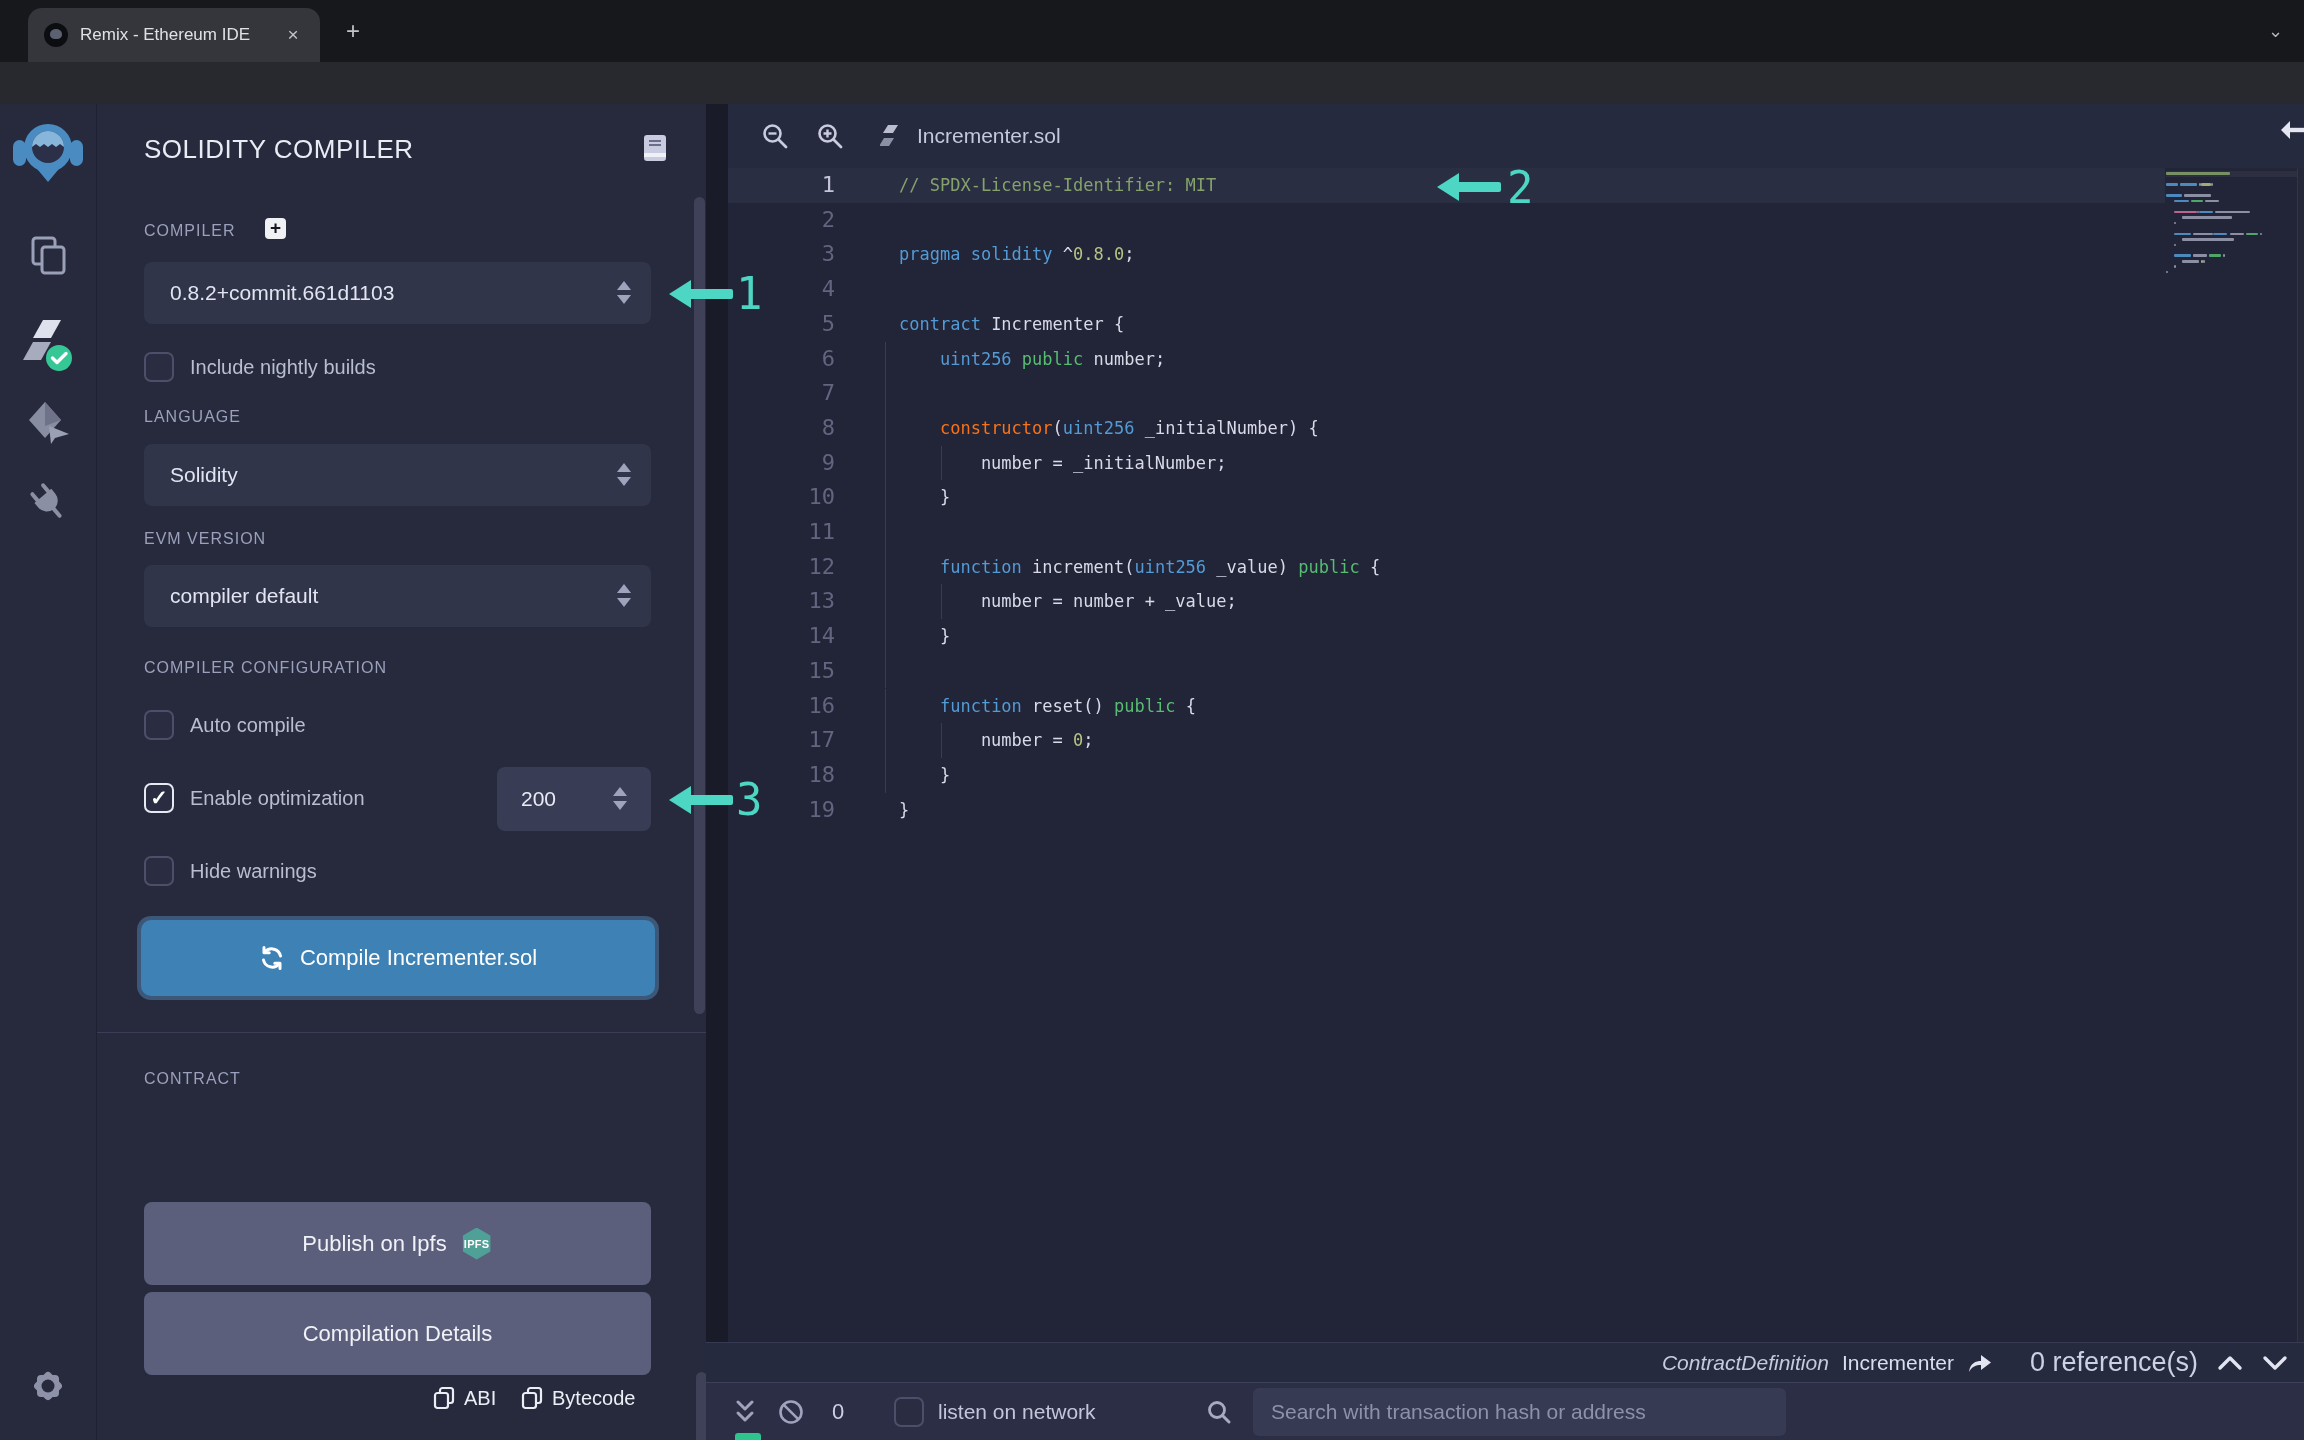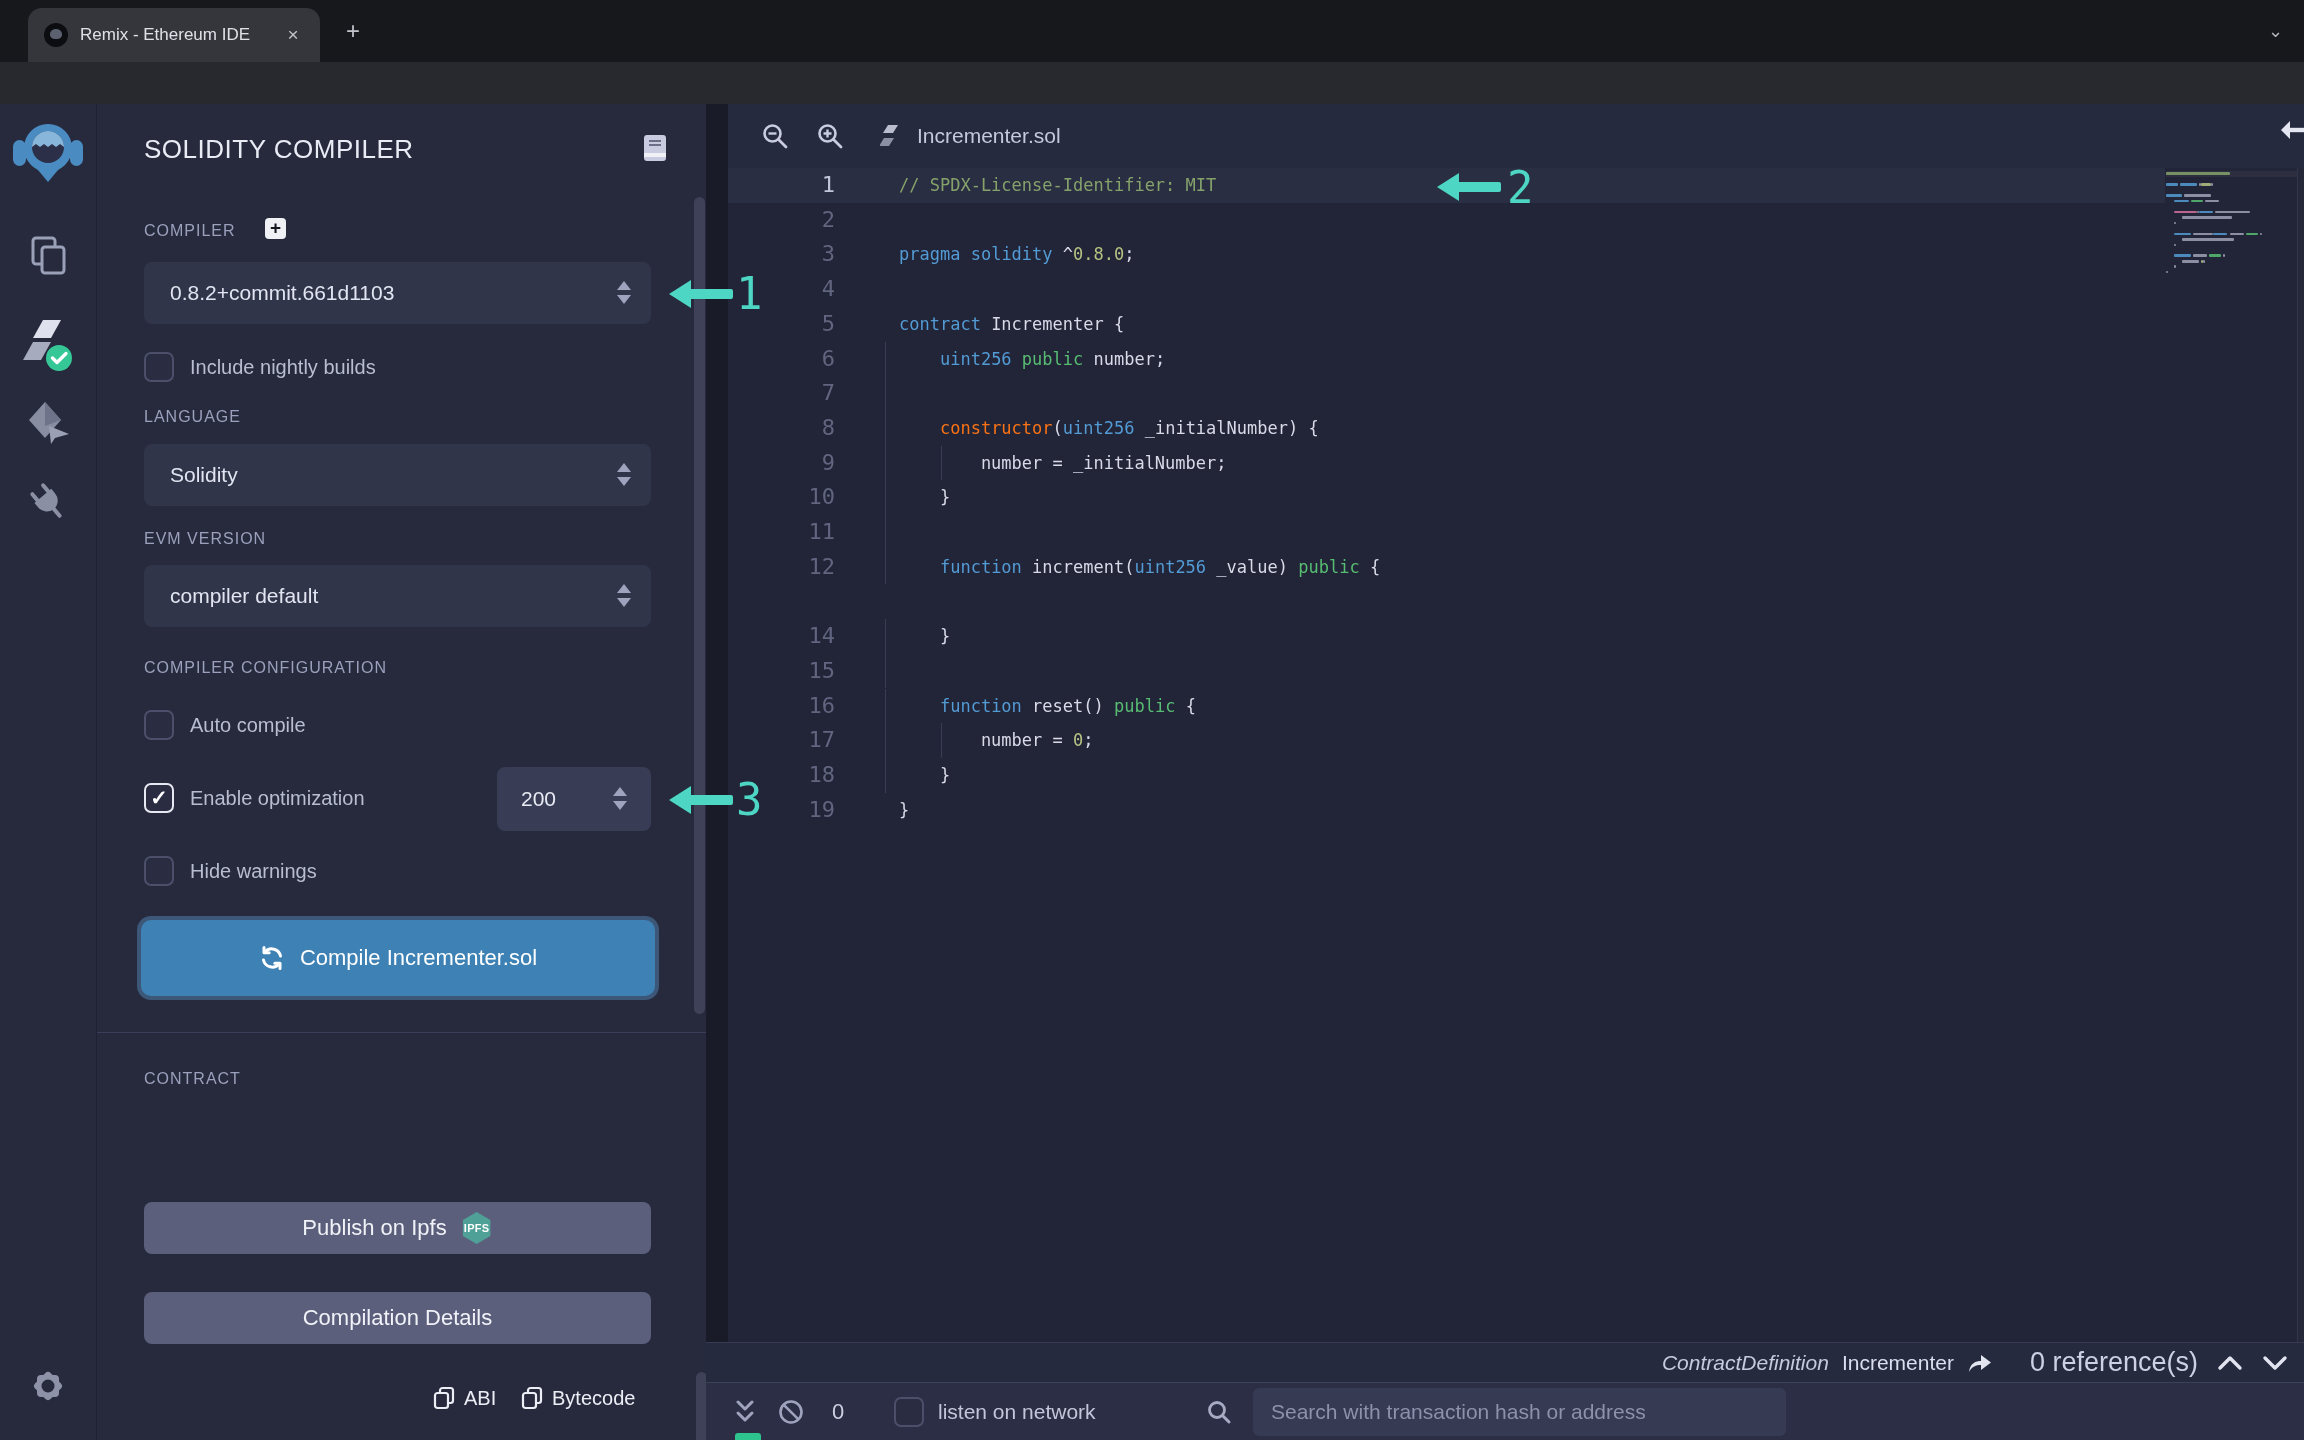--- a/index.html
+++ b/index.html
@@ -50,21 +50,21 @@
   .updown .d{border-top:9px solid #9fa3bd;}
   .cb{width:30px;height:30px;border:2px solid #4b4f6a;border-radius:7px;background:#2a2d42;box-sizing:border-box;}
   .cb.checked{border-color:#e6e8f2;color:#fff;font-size:21px;line-height:26px;text-align:center;font-weight:bold;}
   .cb-label{font-size:20px;color:#b9bdd1;}
   #runs-input{left:400px;top:663px;width:154px;height:64px;background:#383c54;border:none;border-radius:8px;
     color:#e8eaf4;font-size:21px;font-family:"Liberation Sans",sans-serif;padding:0 0 0 24px;box-sizing:border-box;outline:none;}
   #compile-btn{left:44px;top:816px;width:514px;height:76px;background:#3d81b5;border-radius:10px;
     box-shadow:0 0 0 4px rgba(96,156,208,.4);display:flex;align-items:center;justify-content:center;gap:15px;}
   #compile-btn span{color:#fff;font-size:22px;}
   #panel-divider{left:0px;top:928px;width:609px;height:1px;background:#3a3e58;}
-  .gray-btn{left:47px;width:507px;height:52px;background:#5b5f7c;border-radius:8px;display:flex;align-items:center;justify-content:center;gap:14px;}
+  .gray-btn{left:47px;width:507px;height:83px;background:#5b5f7c;border-radius:8px;display:flex;align-items:center;justify-content:center;gap:14px;}
   .gray-btn span{color:#f1f2f8;font-size:22px;}
   #ipfs-badge{width:32px;height:32px;background:#4fa096;clip-path:polygon(50% 0,93% 25%,93% 75%,50% 100%,7% 75%,7% 25%);
     color:#fff;font-size:11px;font-weight:bold;text-align:center;line-height:32px;letter-spacing:.3px;}
   .copy-row{display:flex;align-items:center;gap:9px;}
   .copy-row span{color:#eceef6;font-size:20px;}
   #panel-scroll{left:597px;top:93px;width:11px;height:817px;background:#3e4157;border-radius:6px;}
   #panel-scroll2{left:599px;top:1268px;width:11px;height:68px;background:#3e4157;border-radius:6px 6px 0 0;}
 
   
   #editor{left:706px;top:0;width:1598px;height:1336px;background:#1a1b28;}
@@ -443,20 +443,26 @@
             </div>
             <div class="cl" style="top: 347px;">
               <span class="lnum">11</span>
               <span class="gd" style="left: 157px;"></span>
               <span class="ltext"></span>
             </div>
             <div class="cl" style="top: 381.7px;">
               <span class="lnum">12</span>
               <span class="gd" style="left: 157px;"></span>
               <span class="ltext"><span class="tk-t">    </span><span class="tk-k">function</span><span class="tk-t"> increment(</span><span class="tk-k">uint256</span><span class="tk-t"> _value) </span><span class="tk-g">public</span><span class="tk-t"> {</span></span>
+            </div>
+            <div class="cl" style="top: 416.4px;">
+              <span class="lnum">13</span>
+              <span class="gd" style="left: 157px;"></span>
+              <span class="gd" style="left: 212.5px;"></span>
+              <span class="ltext"><span class="tk-t">        number = number + _value;</span></span>
             </div>
             <div class="cl" style="top: 451.1px;">
               <span class="lnum">14</span>
               <span class="gd" style="left: 157px;"></span>
               <span class="ltext"><span class="tk-t">    }</span></span>
             </div>
             <div class="cl" style="top: 485.8px;">
               <span class="lnum">15</span>
               <span class="gd" style="left: 157px;"></span>
               <span class="ltext"></span>

